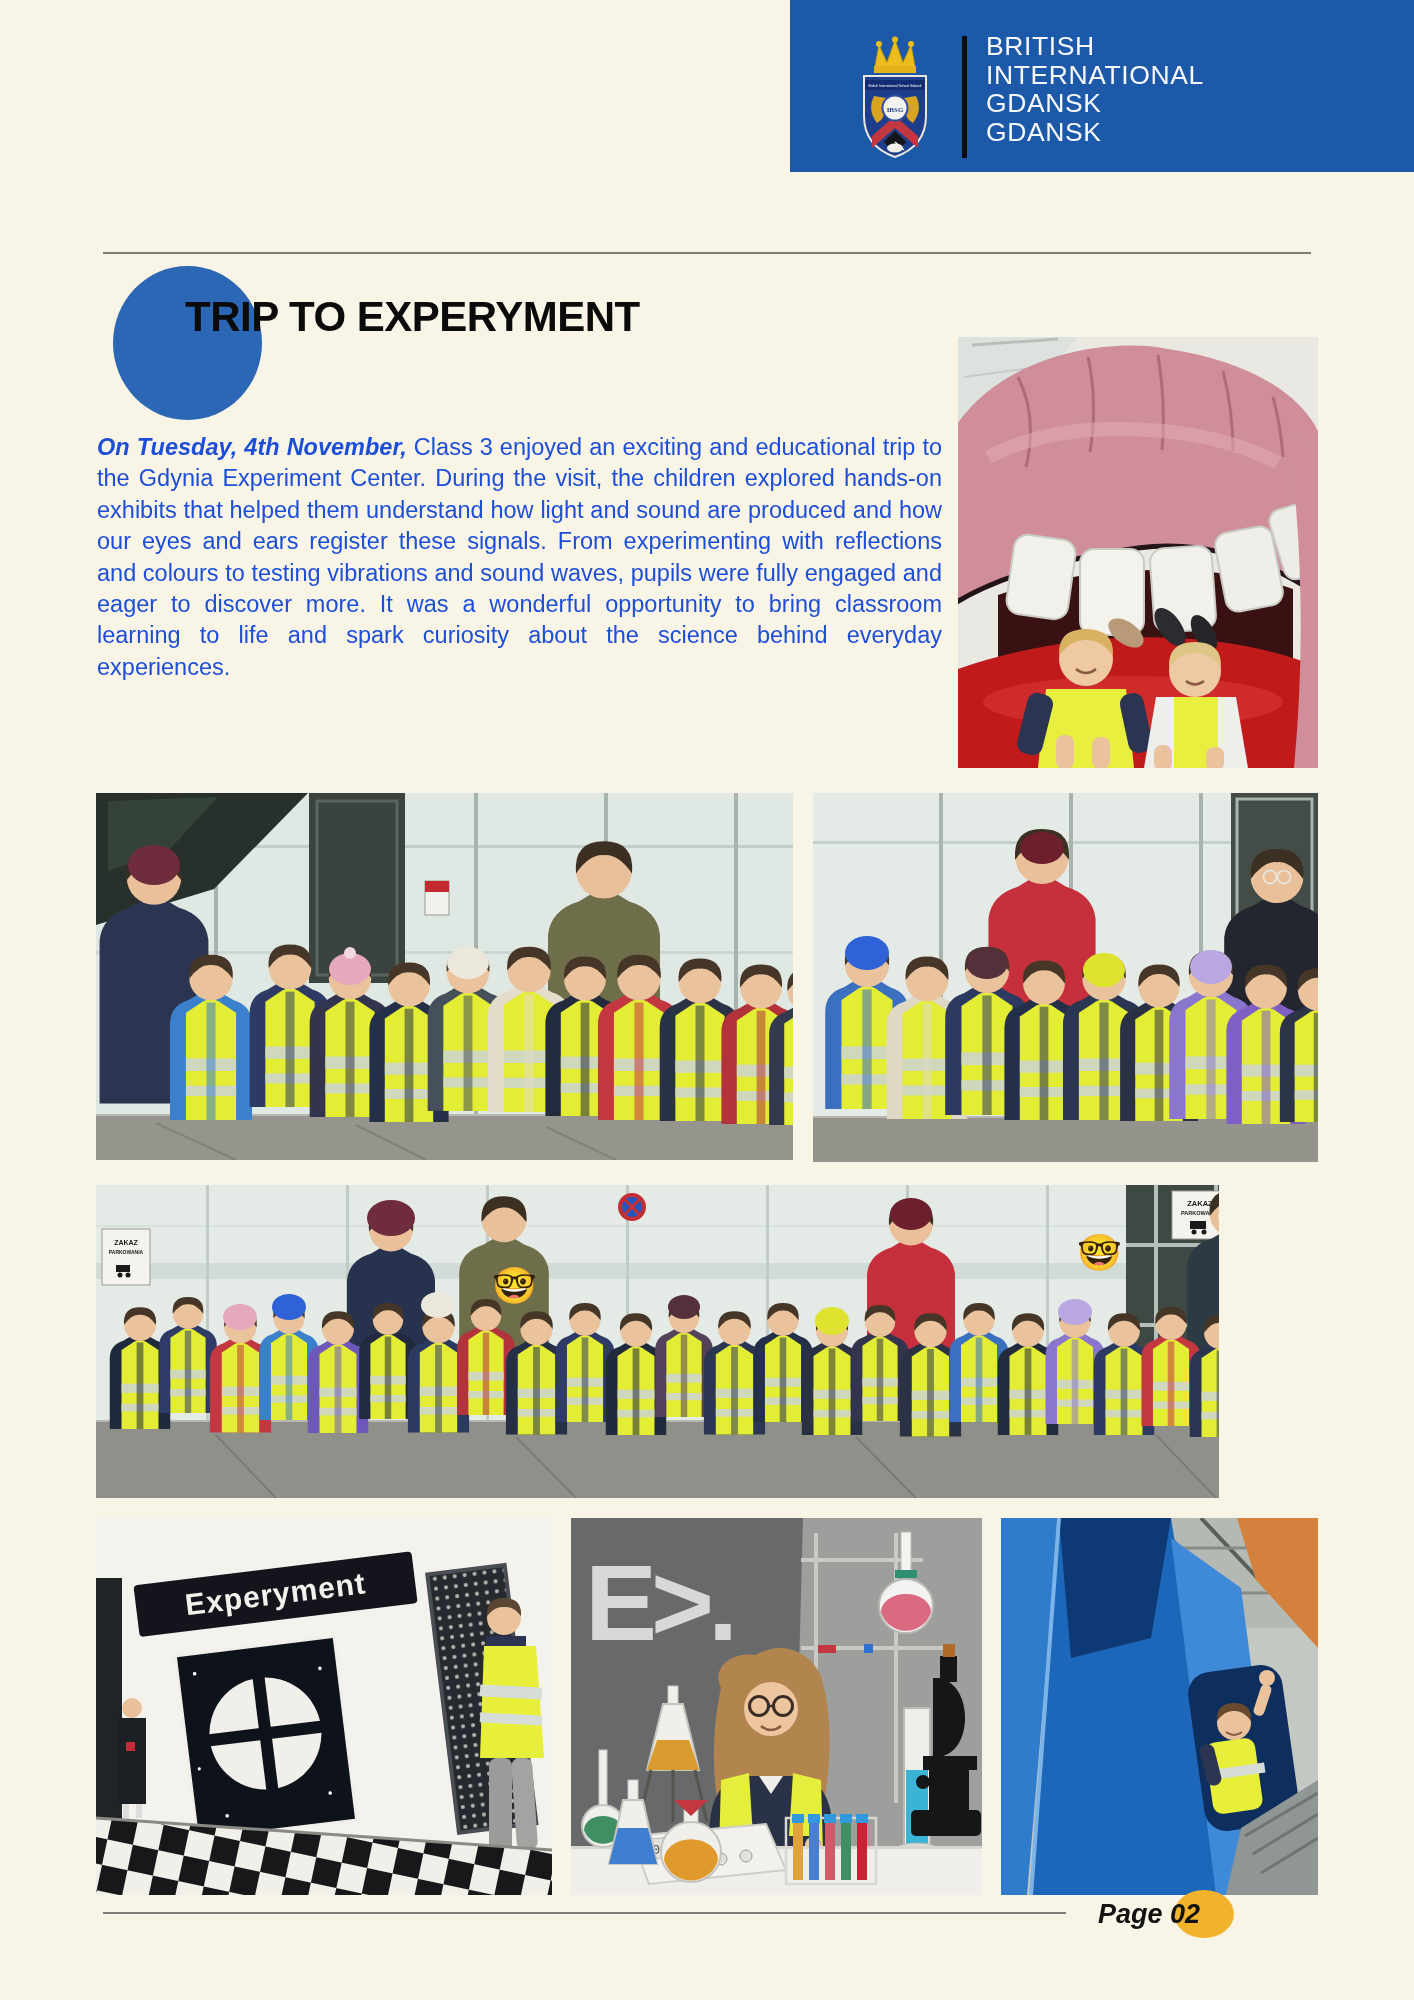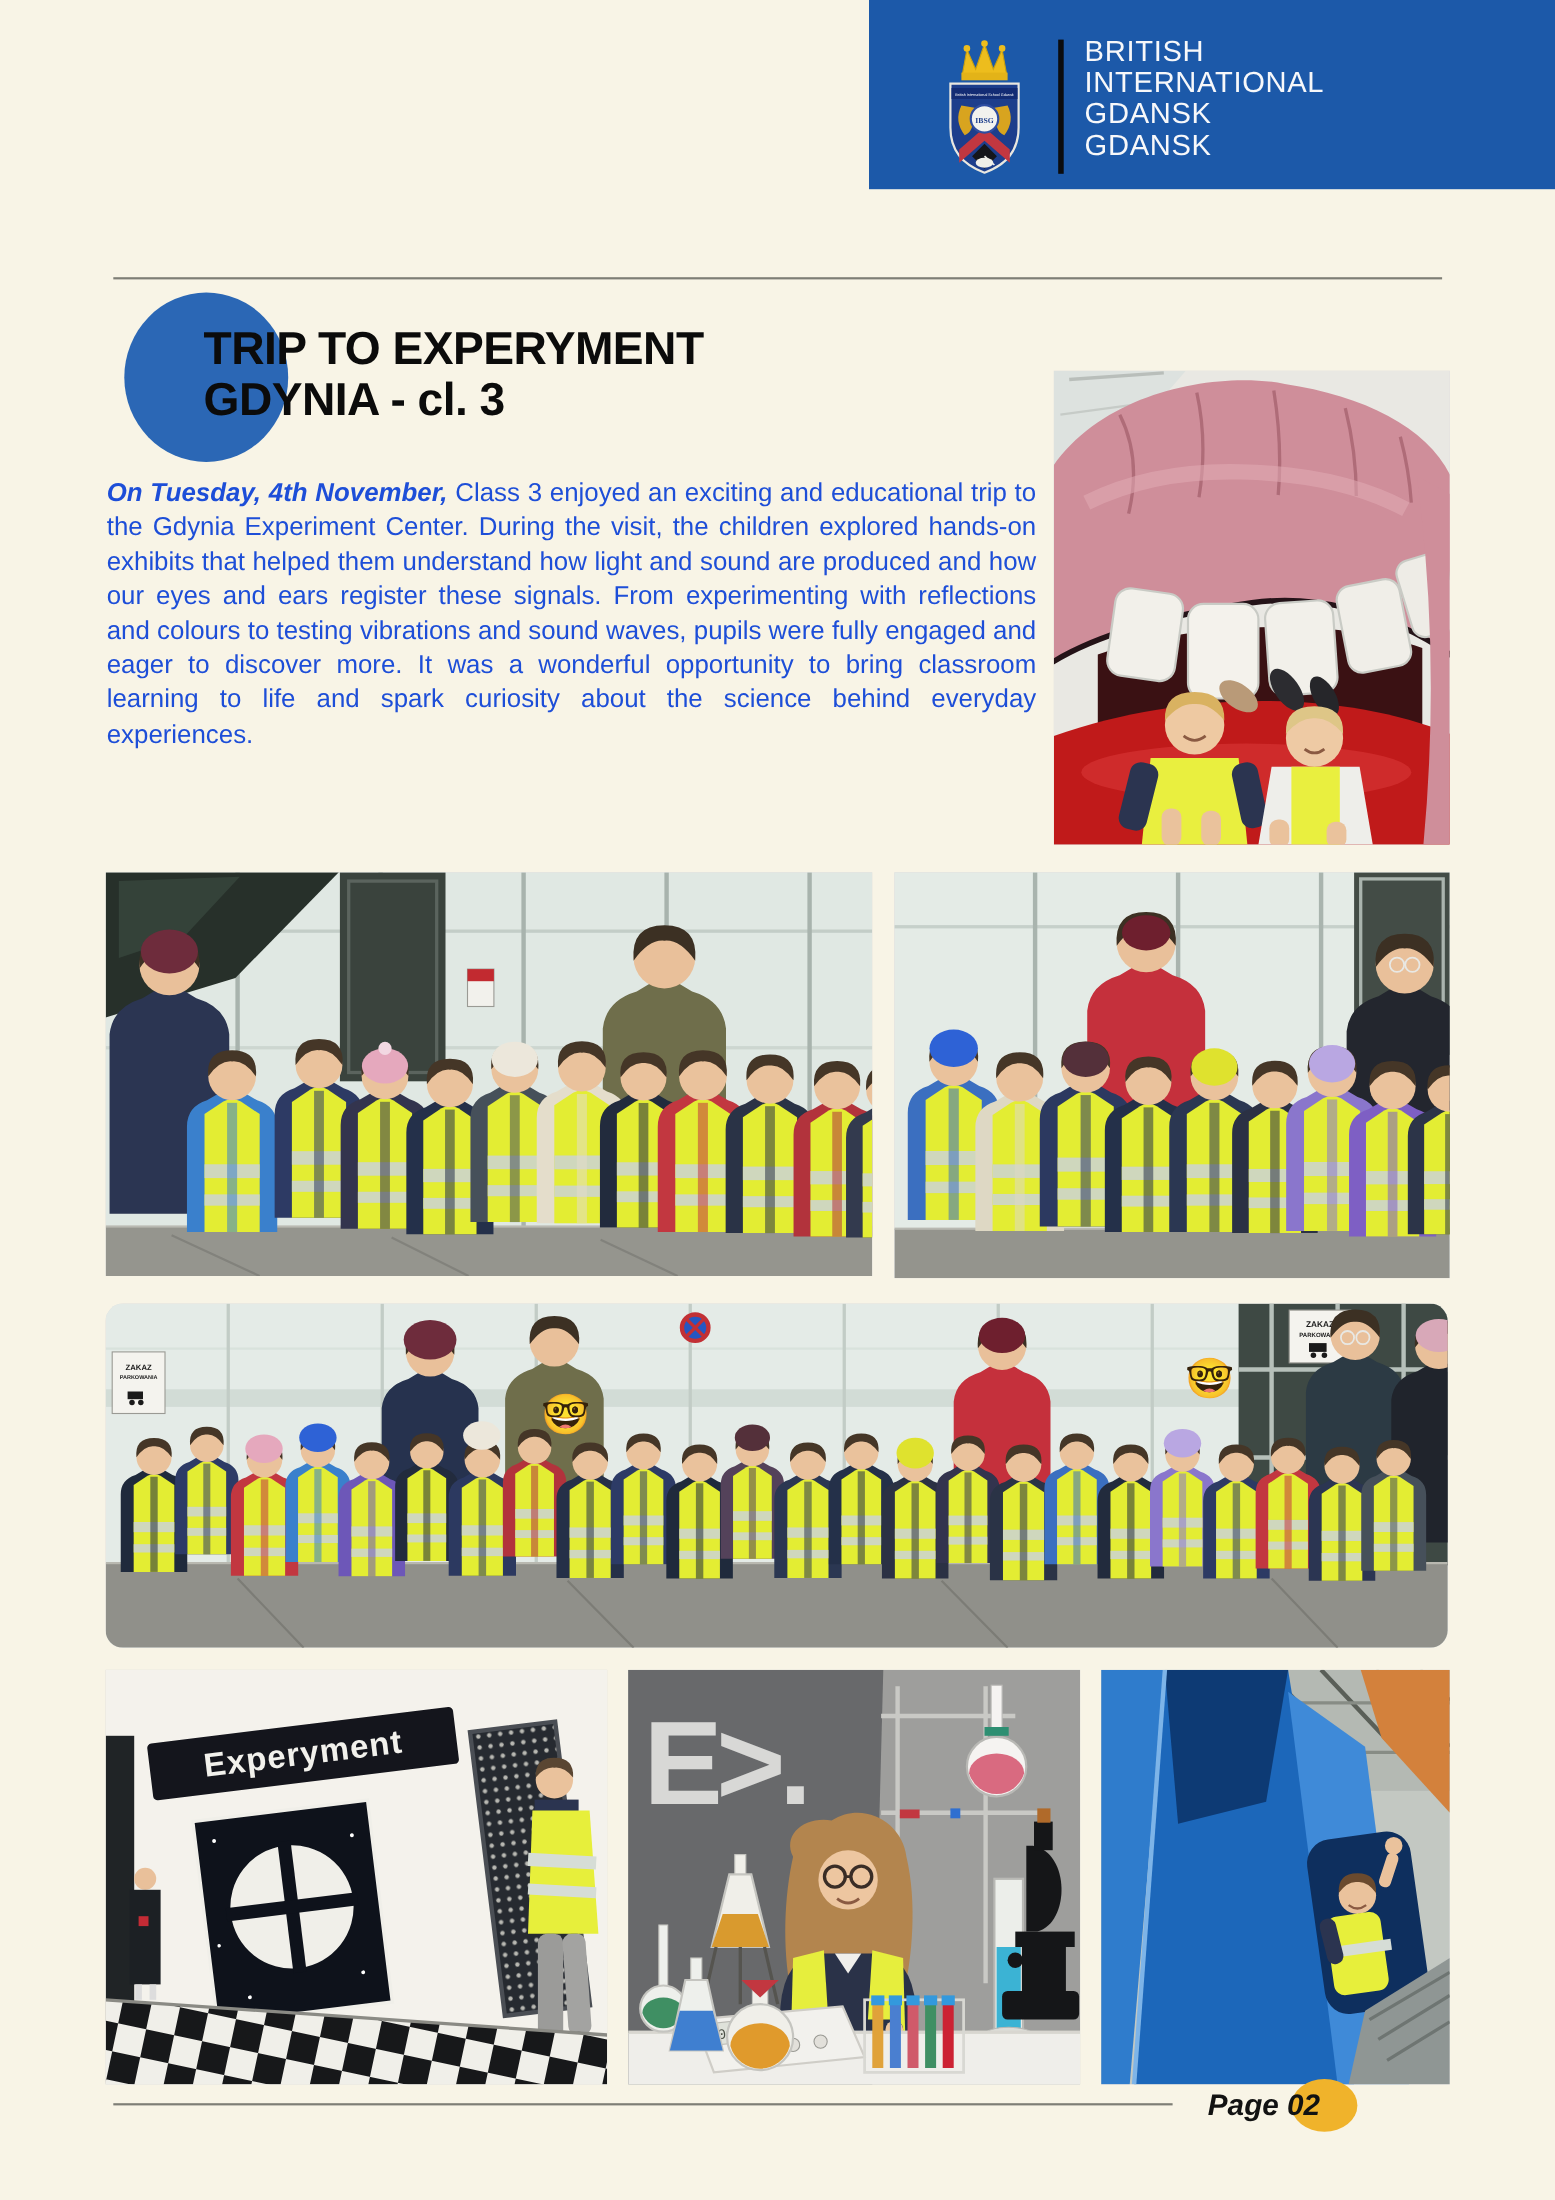--- a/index.html
+++ b/index.html
@@ -65,21 +65,20 @@
       <div>GDANSK</div>
       <div>GDANSK</div>
     </div>
   </div>
 
   <div class="abs rule rule-top"></div>
 
   <div class="abs accent-circle"></div>
   <div class="abs article-title">
     <div>TRIP TO EXPERYMENT</div>
-    <div>GDYNIA - cl. 3</div>
   </div>
 
   <div class="abs article-body"><span class="lead">On Tuesday, 4th November,</span><span> Class 3 enjoyed an exciting and educational trip to the Gdynia Experiment Center. During the visit, the children explored hands-on exhibits that helped them understand how light and sound are produced and how our eyes and ears register these signals. From experimenting with reflections and colours to testing vibrations and sound waves, pupils were fully engaged and eager to discover more. It was a wonderful opportunity to bring classroom learning to life and spark curiosity about the science behind everyday experiences.</span></div>
 
   <div class="abs photo" style="left:958px;top:337px;width:360px;height:431px;" aria-label="Two pupils lying inside a giant mouth exhibit">
     <svg width="360" height="431" viewBox="0 0 360 431">
       <rect width="360" height="431" fill="#e9e8e3"></rect>
       <polygon points="0,0 120,0 58,72 0,96" fill="#dde2df"></polygon>
       <line x1="14" y1="8" x2="100" y2="2" stroke="#b9beba" stroke-width="3"></line>
       <line x1="6" y1="40" x2="80" y2="30" stroke="#c6cbc7" stroke-width="2"></line>
@@ -214,21 +213,21 @@
         <ellipse cx="291" cy="177" rx="21" ry="17" fill="#dfe22e"></ellipse>
         <use href="#kid" transform="translate(292,166) scale(1.08)" color="#2b3144"></use>
         <use href="#kid" transform="translate(340,152) scale(1.16)" color="#8a76cc"></use>
         <ellipse cx="398" cy="174" rx="21" ry="17" fill="#b9a7e2"></ellipse>
         <use href="#kid" transform="translate(398,166) scale(1.1)" color="#7e5fc4"></use>
         <use href="#kid" transform="translate(452,170) scale(1.06)" color="#2c3448"></use>
       </g>
     </svg>
   </div>
 
-  <div class="abs photo" style="left:96px;top:1185px;width:1220px;height:313px;border-radius:16px;" aria-label="Whole class lined up along the Experyment glass facade">
+  <div class="abs photo" style="left:96px;top:1185px;width:1123px;height:313px;" aria-label="Whole class lined up along the Experyment glass facade">
     <svg width="1222" height="313" viewBox="0 0 1222 313">
       <rect width="1222" height="313" fill="#e4ebe7"></rect>
       <rect y="40" width="1222" height="2" fill="#d8e2dc"></rect>
       <rect y="78" width="1222" height="16" fill="#d2dcd6"></rect>
       <g fill="#c2ccc6">
           <rect x="110" width="3" height="238"></rect>
           <rect x="250" width="3" height="238"></rect>
           <rect x="390" width="3" height="238"></rect>
           <rect x="530" width="3" height="238"></rect>
           <rect x="670" width="3" height="238"></rect>

